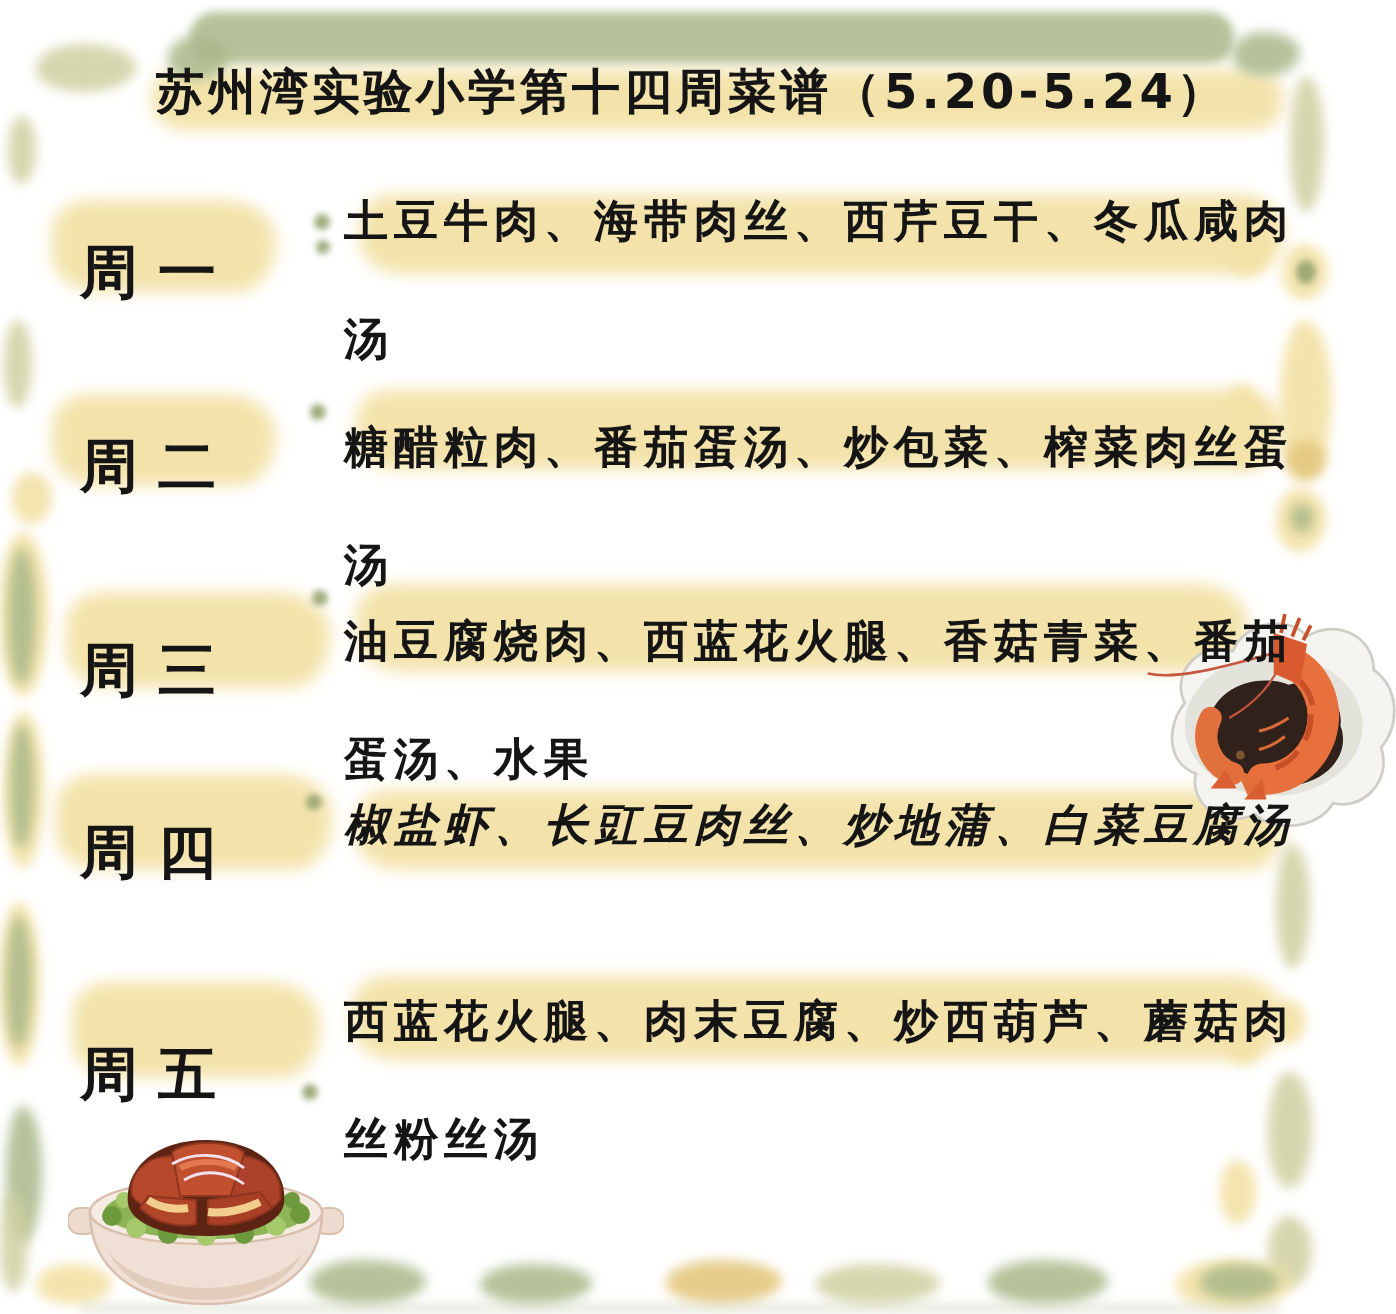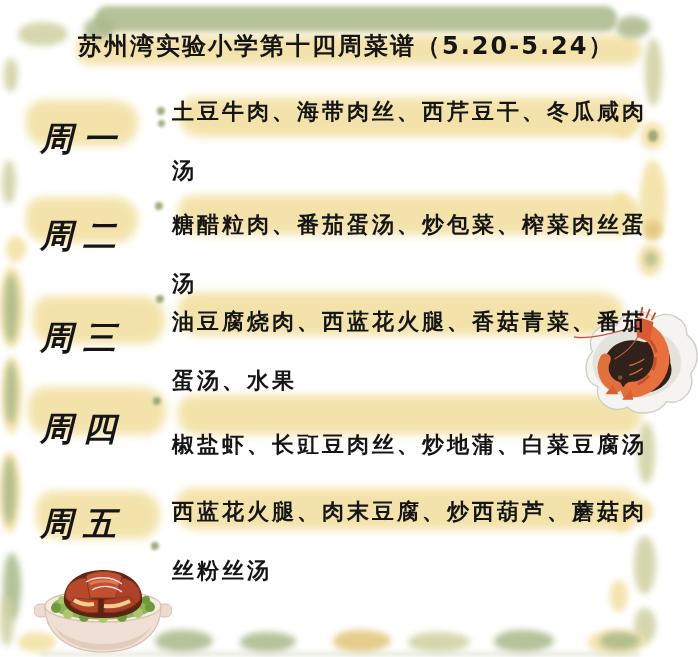--- a/index.html
+++ b/index.html
@@ -32,34 +32,33 @@
   }
   
   .title{
     position:absolute;left:78px;top:30px;width:580px;
     font-size:24px;font-weight:700;letter-spacing:2px;
     white-space:nowrap;
   }
   
   .day-label{
     position:absolute;left:40px;
-    font-size:33px;font-weight:700;letter-spacing:10px;
+    font-size:29px;font-weight:700;letter-spacing:10px;
     white-space:nowrap;
-    font-style:italic;
   }
   .dishes{
     position:absolute;left:172px;width:484px;
     font-size:22px;font-weight:700;letter-spacing:3px;
     line-height:59px;
   }
   .lbl-1{top:117px;}.dsh-1{top:82px;}
   .lbl-2{top:214px;}.dsh-2{top:195px;}
   .lbl-3{top:316px;}.dsh-3{top:292px;}
-  .lbl-4{top:407px;}.dsh-4{top:415px;}
-  .lbl-5{top:502px;}.dsh-5{top:482px;}
+  .lbl-4{top:407px;}.dsh-4{top:384px;font-style:italic;}
+  .lbl-5{top:518px;}.dsh-5{top:482px;}
   .illus{position:absolute;}
   .illus svg{display:block;width:100%;height:100%;}
   .text-layer{position:absolute;inset:0;z-index:3;}
   .illus-layer{position:absolute;inset:0;z-index:2;}
   .deco-layer{position:absolute;inset:0;z-index:1;}
 </style>
 </head>
 <body>
 
 <div class="page">

